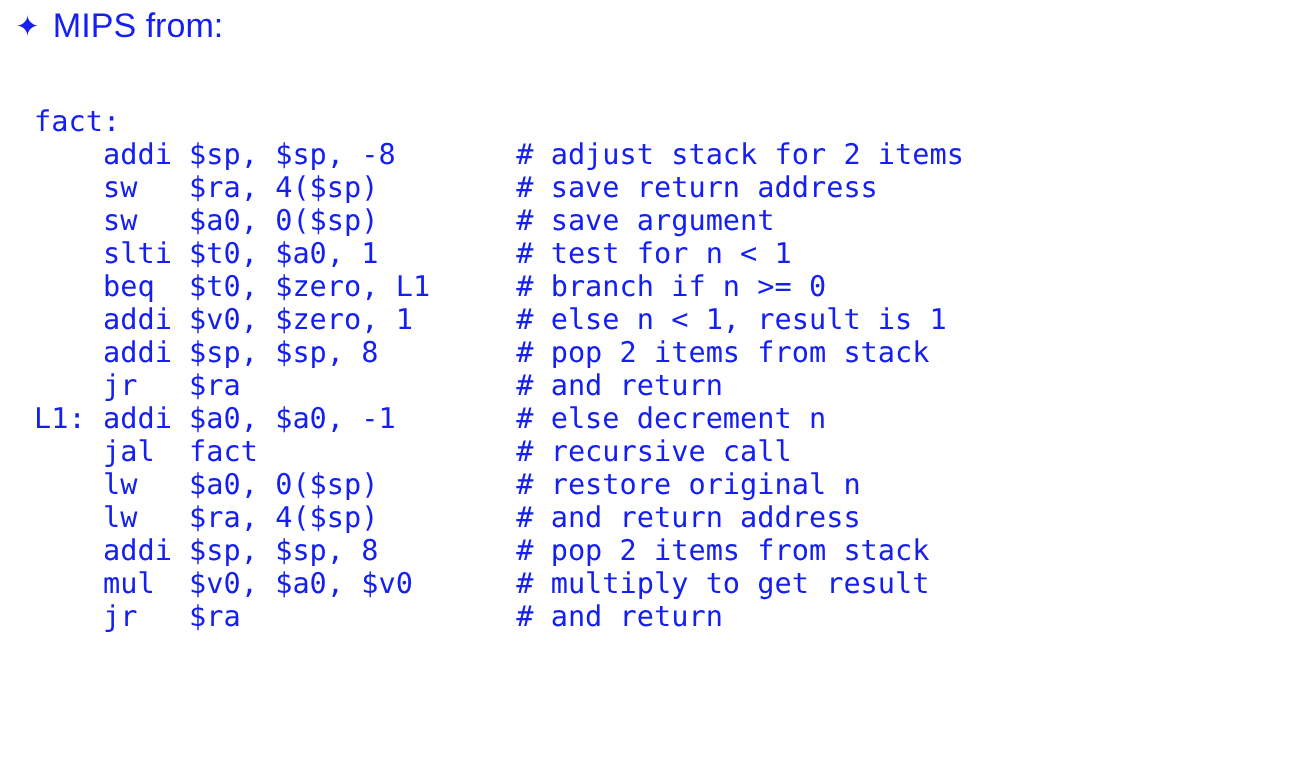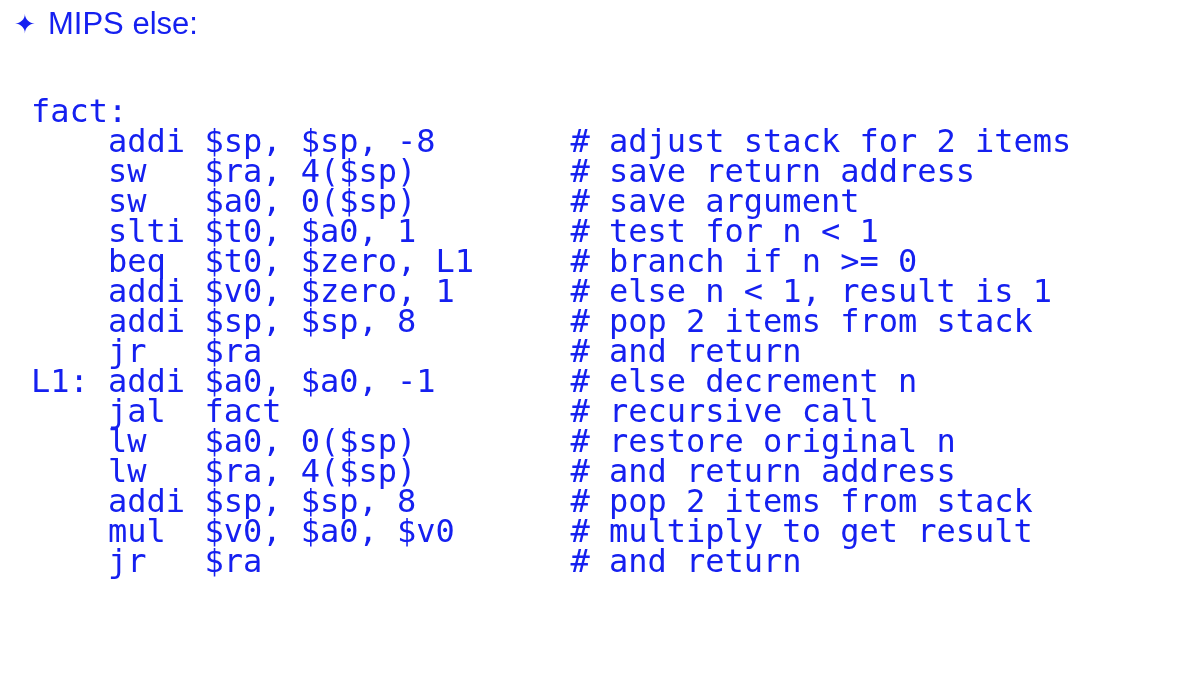--- a/index.html
+++ b/index.html
@@ -49,36 +49,36 @@
     color: #1520f0;
     letter-spacing: 0px;
   }
 
   
   .code-block {
     position: absolute;
     left: 31px;
     top: 96px;
     font-family: "DejaVu Sans Mono", monospace;
-    font-size: 32px;
+    font-size: 26px;
     line-height: 30px;
     color: #1520f0;
     white-space: pre;
     tab-size: 4;
   }
   .code-line {
     height: 30px;
     white-space: pre;
   }
 </style>
 </head>
 <body>
 
 <div class="slide">
 
   <div class="heading">
     <span class="bullet-glyph">✦</span>
-    <span class="heading-text">MIPS else:</span>
+    <span class="heading-text">MIPS from:</span>
   </div>
 
   <div class="code-block" id="code-block"><div class="code-line">fact:</div><div class="code-line">    addi $sp, $sp, -8       # adjust stack for 2 items</div><div class="code-line">    sw   $ra, 4($sp)        # save return address</div><div class="code-line">    sw   $a0, 0($sp)        # save argument</div><div class="code-line">    slti $t0, $a0, 1        # test for n &lt; 1</div><div class="code-line">    beq  $t0, $zero, L1     # branch if n &gt;= 0</div><div class="code-line">    addi $v0, $zero, 1      # else n &lt; 1, result is 1</div><div class="code-line">    addi $sp, $sp, 8        # pop 2 items from stack</div><div class="code-line">    jr   $ra                # and return</div><div class="code-line">L1: addi $a0, $a0, -1       # else decrement n</div><div class="code-line">    jal  fact               # recursive call</div><div class="code-line">    lw   $a0, 0($sp)        # restore original n</div><div class="code-line">    lw   $ra, 4($sp)        # and return address</div><div class="code-line">    addi $sp, $sp, 8        # pop 2 items from stack</div><div class="code-line">    mul  $v0, $a0, $v0      # multiply to get result</div><div class="code-line">    jr   $ra                # and return</div></div>
 
 </div>
 
 </body></html>

